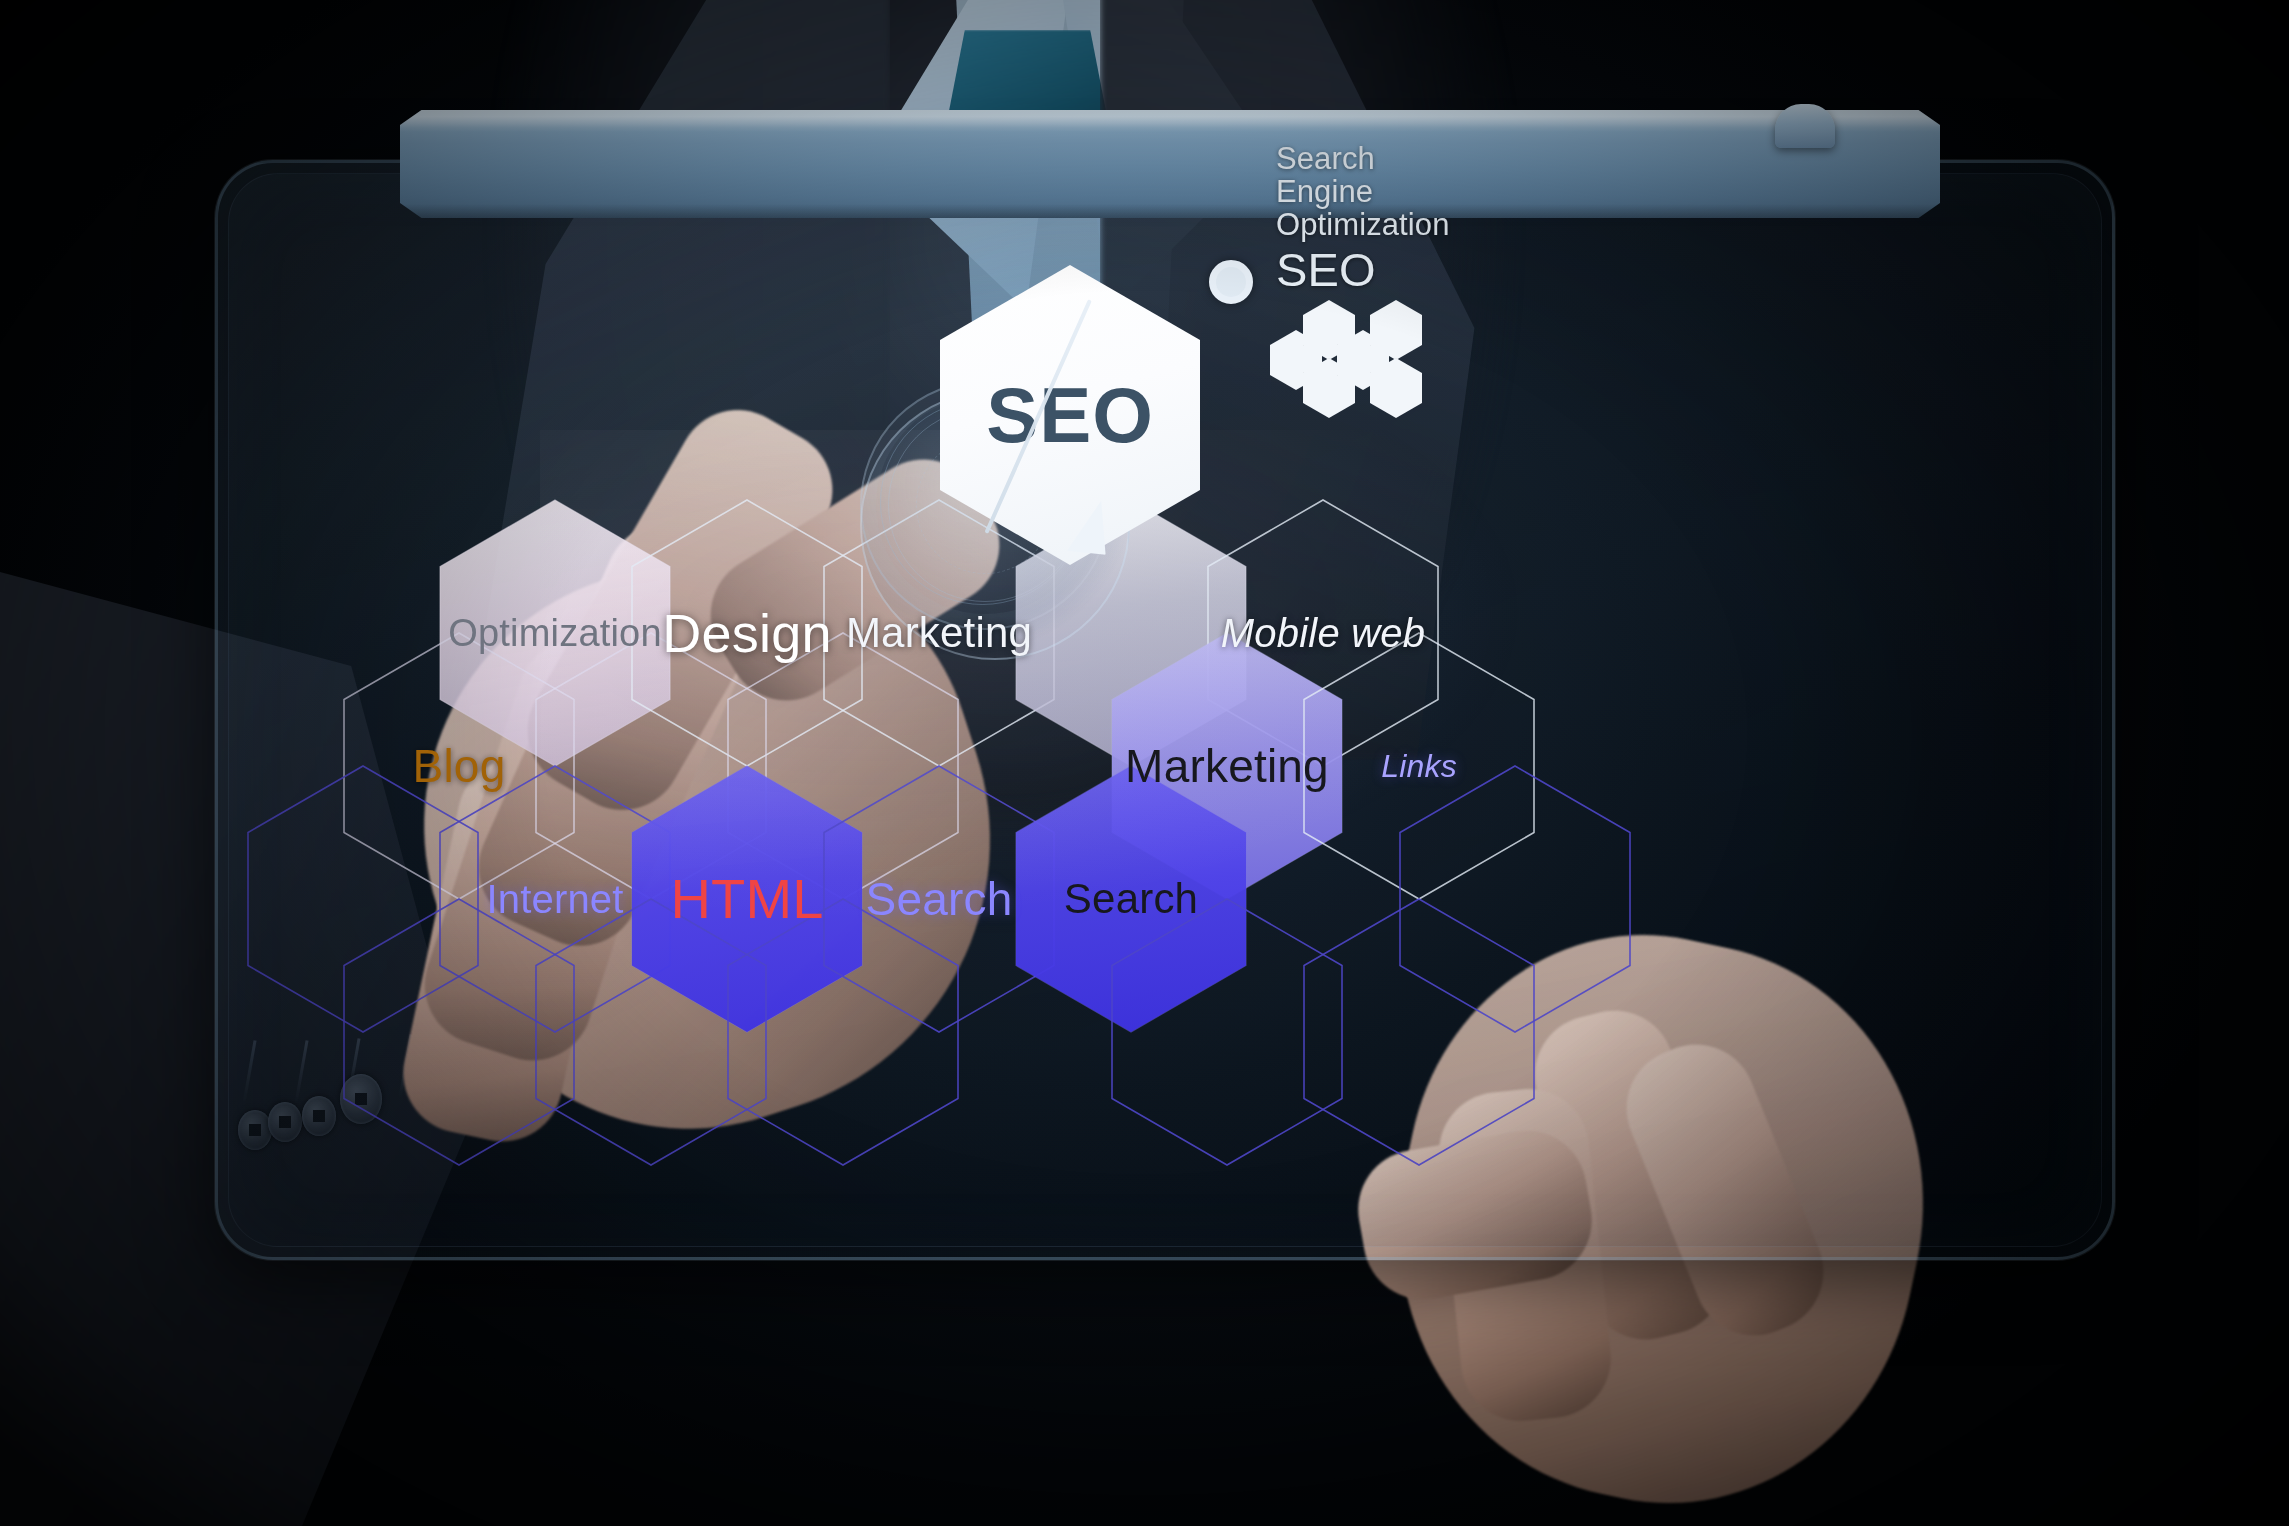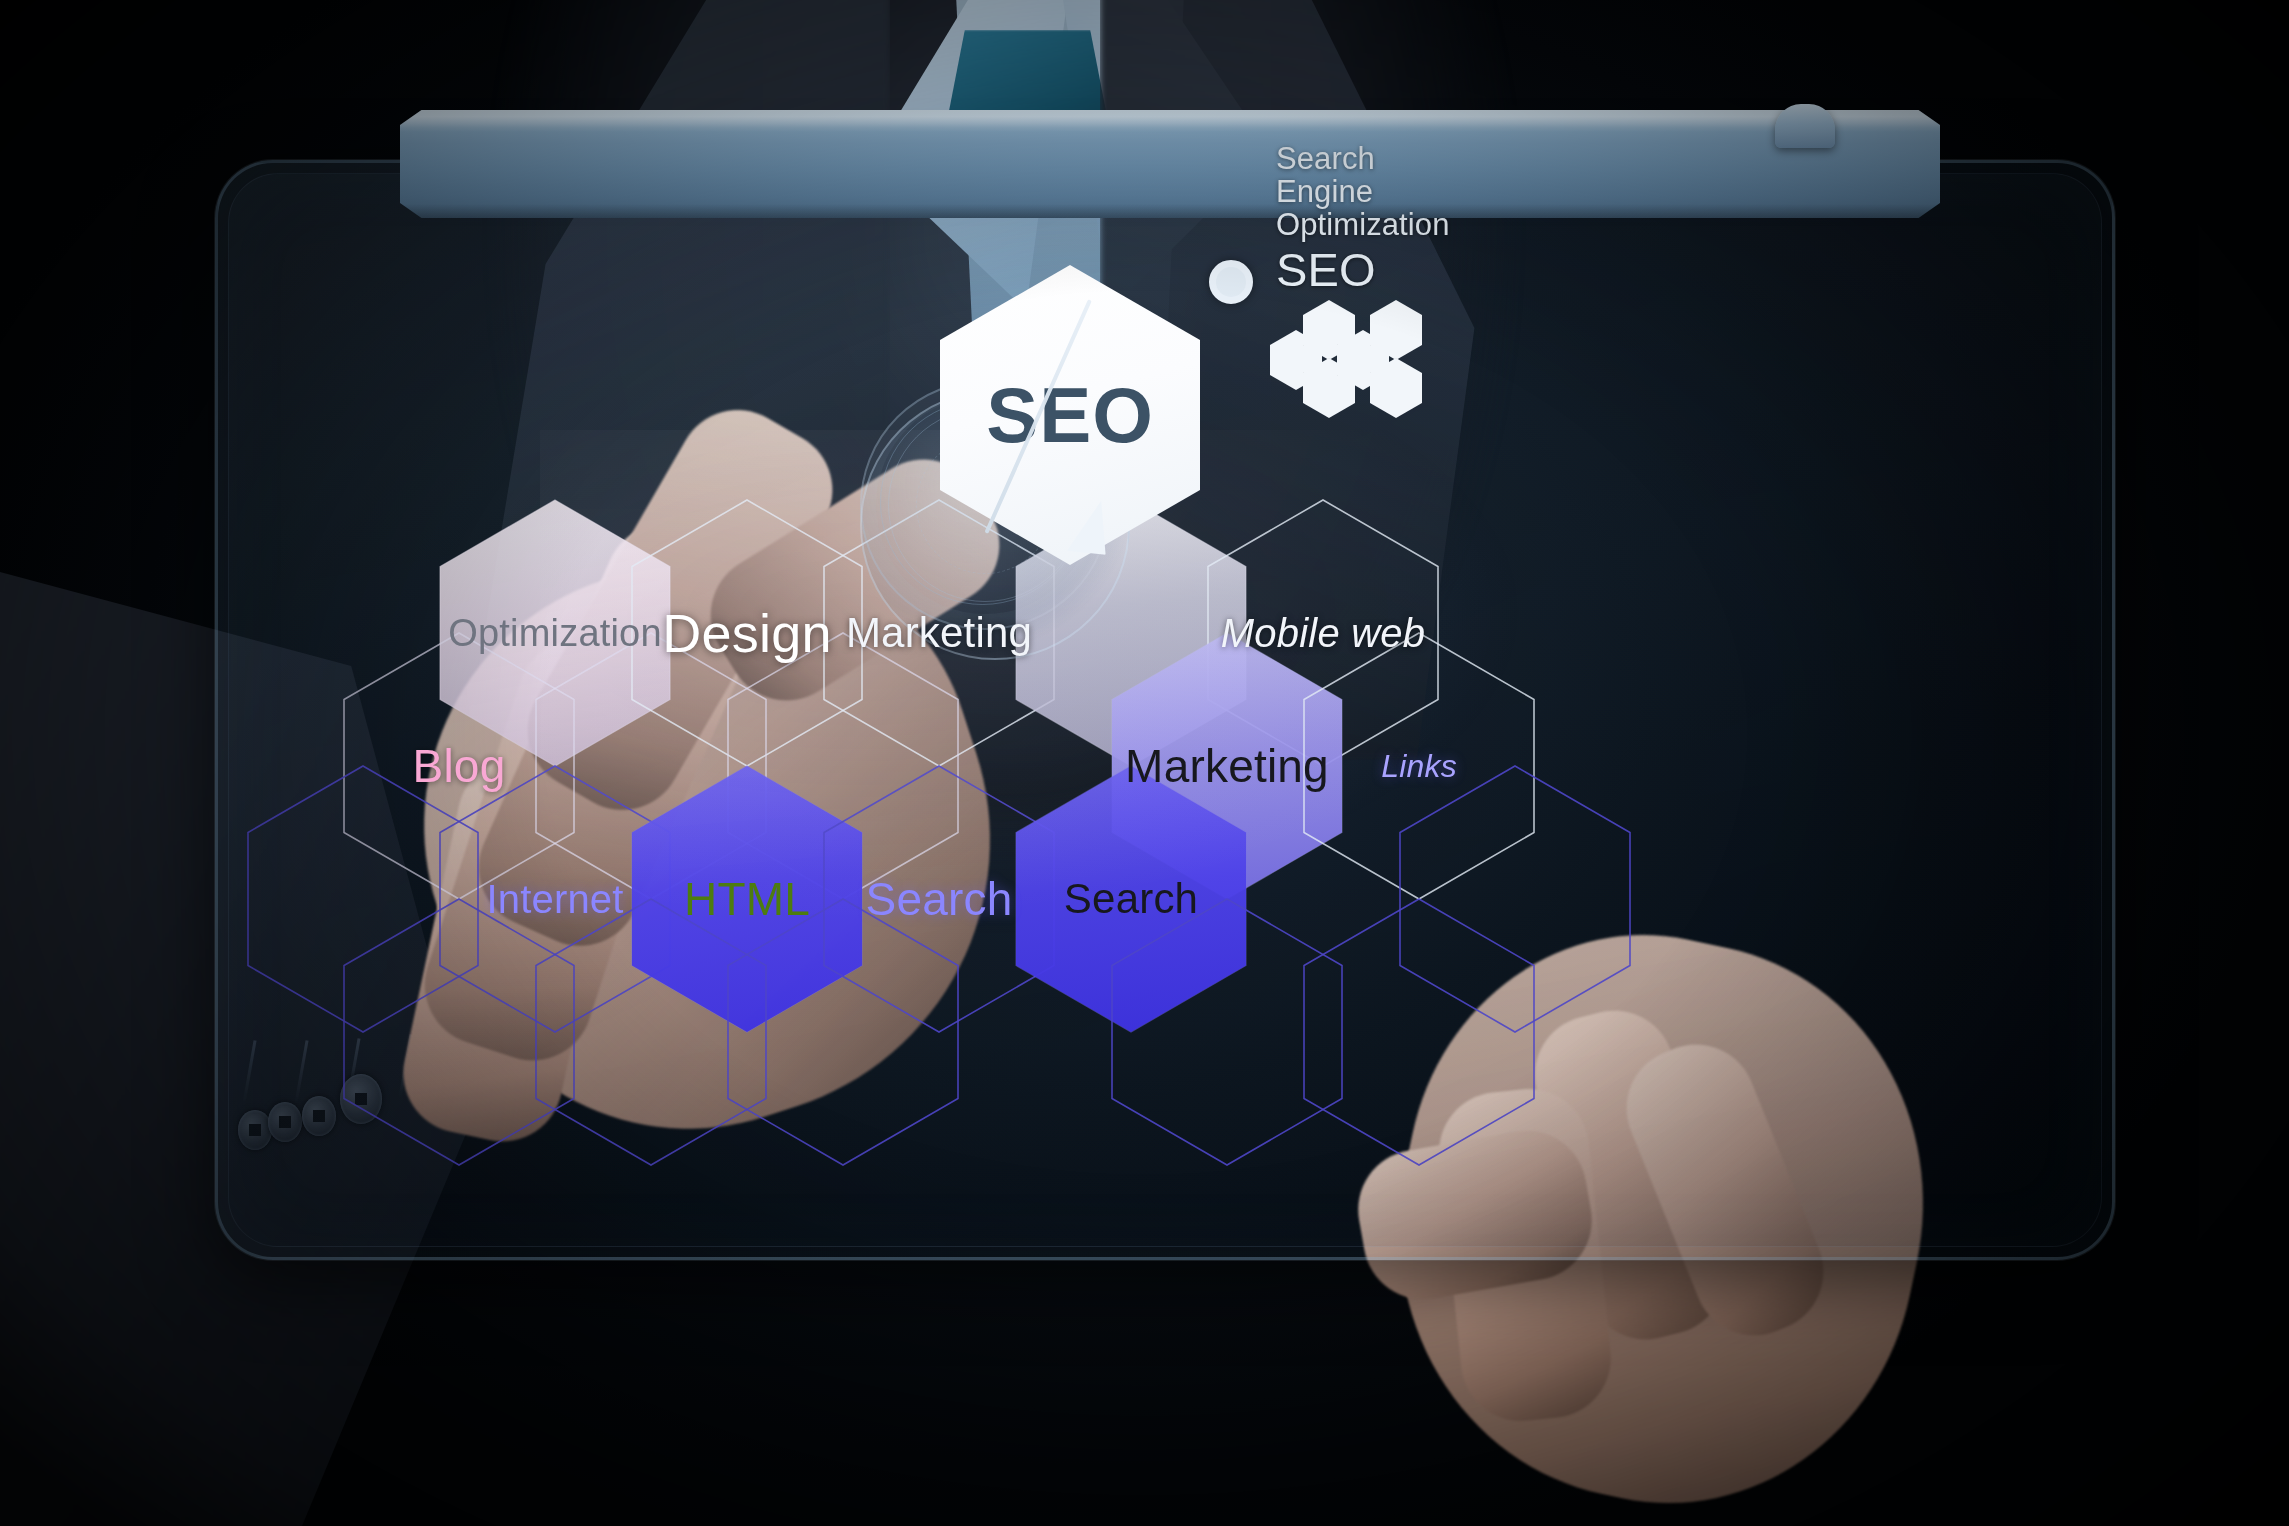--- a/index.html
+++ b/index.html
@@ -403,21 +403,21 @@
       <div class="hex-outline" style="left: 1208px; top: 500px;">
         <svg class="hex-svg" viewBox="0 0 230 266" preserveAspectRatio="none">
           <polygon points="115,0 230,66.5 230,199.5 115,266 0,199.5 0,66.5" stroke="rgba(228,236,246,.80)" stroke-width="1.6" fill="none"></polygon>
         </svg>
         <span class="hex-label" style="color: rgb(242, 245, 250); font-weight: 400; font-style: italic; text-shadow: rgba(0, 0, 0, 0.55) 0px 1px 6px; font-size: 40px;">Mobile web</span>
       </div>
       <div class="hex-outline" style="left: 344px; top: 633px;">
         <svg class="hex-svg" viewBox="0 0 230 266" preserveAspectRatio="none">
           <polygon points="115,0 230,66.5 230,199.5 115,266 0,199.5 0,66.5" stroke="rgba(222,220,240,.70)" stroke-width="1.6" fill="none"></polygon>
         </svg>
-        <span class="hex-label" style="color: #f9a8d4; font-weight: 400; font-style: normal; text-shadow: rgba(0, 0, 0, 0.5) 0px 1px 6px; font-size: 46px;">Blog</span>
+        <span class="hex-label" style="color: #a16207; font-weight: 400; font-style: normal; text-shadow: rgba(0, 0, 0, 0.5) 0px 1px 6px; font-size: 46px;">Blog</span>
       </div>
       <div class="hex-outline" style="left: 536px; top: 633px;">
         <svg class="hex-svg" viewBox="0 0 230 266" preserveAspectRatio="none">
           <polygon points="115,0 230,66.5 230,199.5 115,266 0,199.5 0,66.5" stroke="rgba(222,220,240,.70)" stroke-width="1.6" fill="none"></polygon>
         </svg>
       </div>
       <div class="hex-outline" style="left: 728px; top: 633px;">
         <svg class="hex-svg" viewBox="0 0 230 266" preserveAspectRatio="none">
           <polygon points="115,0 230,66.5 230,199.5 115,266 0,199.5 0,66.5" stroke="rgba(222,220,240,.70)" stroke-width="1.6" fill="none"></polygon>
         </svg>
@@ -444,21 +444,21 @@
         <svg class="hex-svg" viewBox="0 0 230 266" preserveAspectRatio="none">
           <polygon points="115,0 230,66.5 230,199.5 115,266 0,199.5 0,66.5" stroke="rgba(78,70,200,.90)" stroke-width="1.6" fill="none"></polygon>
         </svg>
         <span class="hex-label" style="color: rgb(139, 134, 255); font-weight: 400; font-style: normal; text-shadow: rgba(110, 100, 255, 0.45) 0px 0px 12px; font-size: 40px;">Internet</span>
       </div>
       <div class="hex-outline" style="left: 632px; top: 766px;">
         <svg class="hex-svg" viewBox="0 0 230 266" preserveAspectRatio="none">
           <polygon points="115,0 230,66.5 230,199.5 115,266 0,199.5 0,66.5" stroke="rgba(120,110,235,.45)" stroke-width="1.2" fill="none"></polygon>
         </svg>
         <div class="hex" style="left: 0px; top: 0px; background: linear-gradient(175deg, rgba(108, 98, 238, 0.95) 0%, rgba(78, 66, 232, 0.96) 45%, rgba(62, 50, 226, 0.96) 100%); position: absolute;"></div>
-        <span class="hex-label" style="color: #4d7c0f; font-weight: 400; font-style: normal; text-shadow: none; font-size: 46px;">HTML</span>
+        <span class="hex-label" style="color: #ef4444; font-weight: 400; font-style: normal; text-shadow: none; font-size: 56px;">HTML</span>
       </div>
       <div class="hex-outline" style="left: 824px; top: 766px;">
         <svg class="hex-svg" viewBox="0 0 230 266" preserveAspectRatio="none">
           <polygon points="115,0 230,66.5 230,199.5 115,266 0,199.5 0,66.5" stroke="rgba(78,70,200,.90)" stroke-width="1.6" fill="none"></polygon>
         </svg>
         <span class="hex-label" style="color: rgb(139, 134, 255); font-weight: 400; font-style: normal; text-shadow: rgba(110, 100, 255, 0.45) 0px 0px 12px; font-size: 46px;">Search</span>
       </div>
       <div class="hex-outline" style="left: 1016px; top: 766px;">
         <svg class="hex-svg" viewBox="0 0 230 266" preserveAspectRatio="none">
           <polygon points="115,0 230,66.5 230,199.5 115,266 0,199.5 0,66.5" stroke="rgba(120,110,235,.45)" stroke-width="1.2" fill="none"></polygon>

